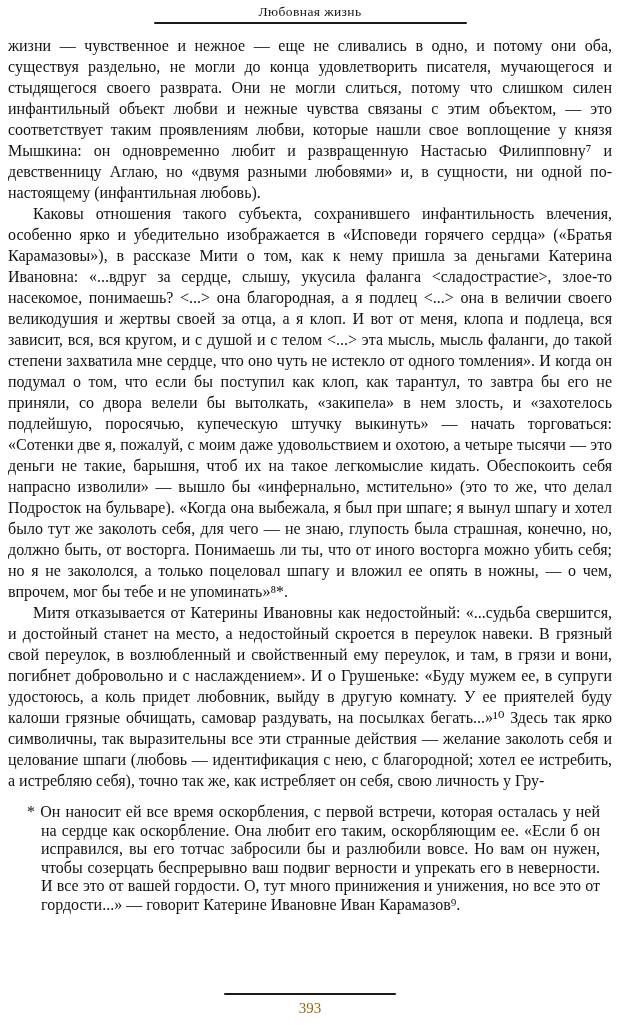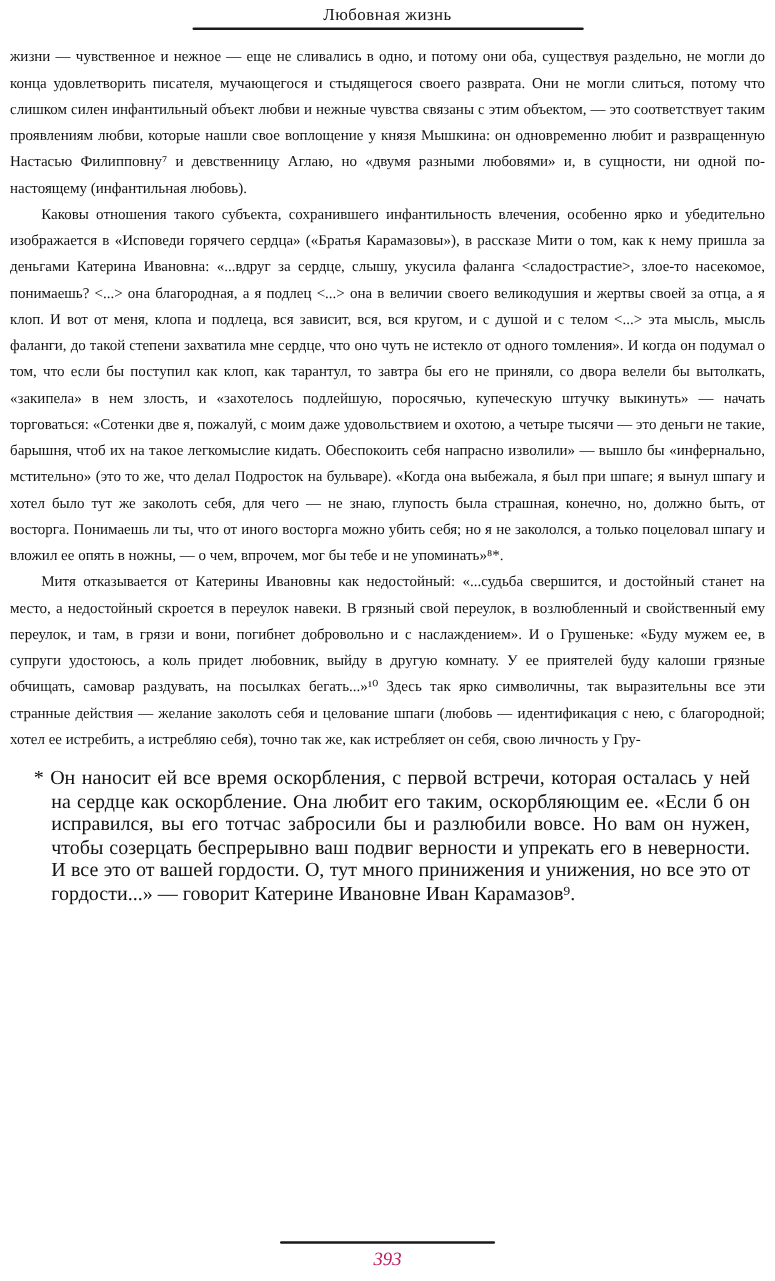--- a/index.html
+++ b/index.html
@@ -24,21 +24,21 @@
     color: #141414;
   }
   .header-rule {
     width: 313px;
     height: 2px;
     background: #1a1a1a;
     margin: 2px auto 0 auto;
   }
   .body-text {
     margin-top: 11px;
-    font-size: 12px;
+    font-size: 16px;
     line-height: 21px;
     text-align: justify;
   }
   .body-text p { text-align: justify; }
   .body-text p.indent { text-indent: 25px; }
   .footnote {
     margin-top: 12px;
     font-size: 16px;
     line-height: 18.5px;
     text-align: justify;
@@ -52,22 +52,21 @@
   }
   .footer-rule {
     width: 172px;
     height: 2px;
     background: #1a1a1a;
     margin: 0 auto 5px auto;
   }
   .page-number {
     text-align: center;
     font-size: 15px;
-    color: #be185d;
-    font-style: italic;
+    color: #a16207;
   }
 </style>
 </head>
 <body>
 
 <div class="page">
 
   <header>
     <div class="running-header">Любовная жизнь</div>
     <div class="header-rule"></div>

